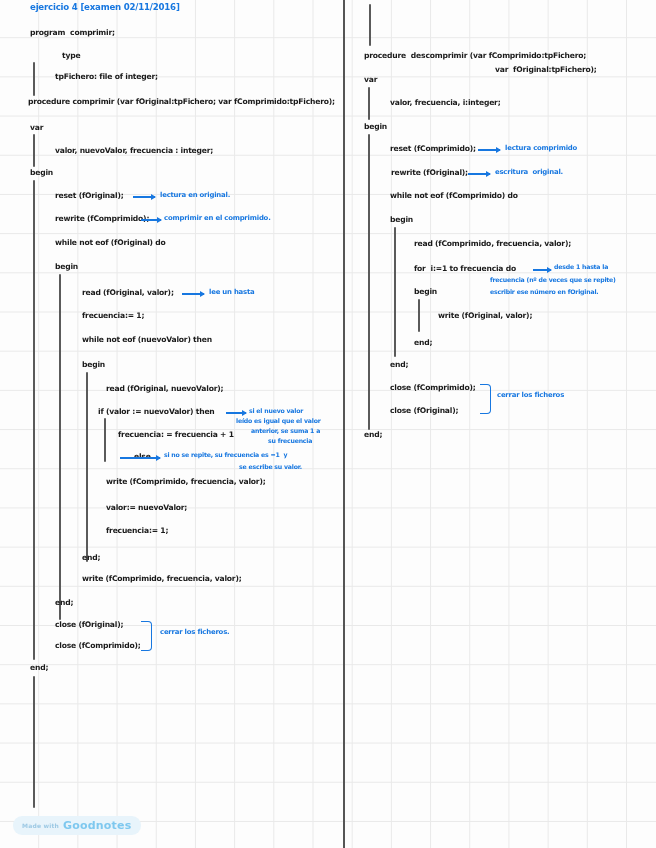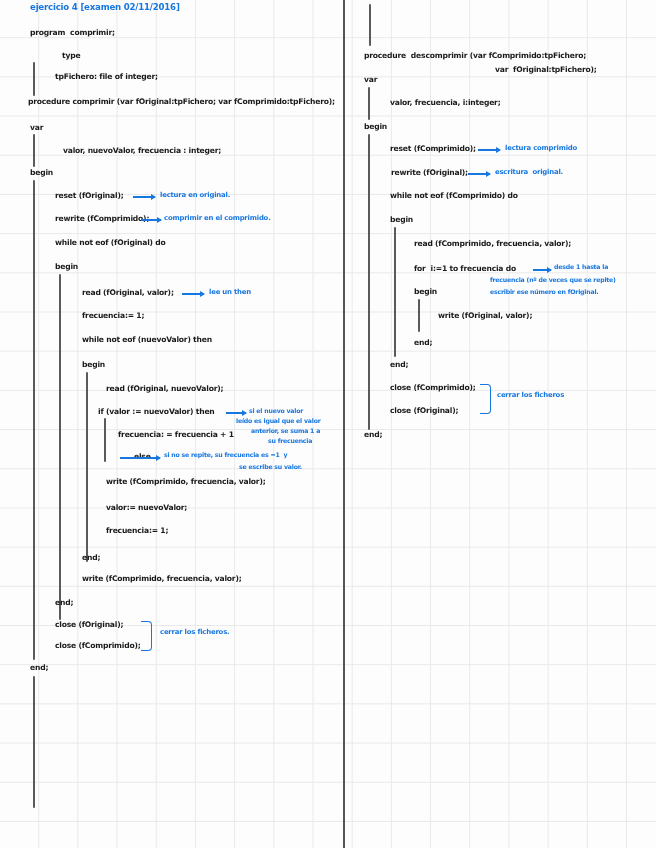--- a/index.html
+++ b/index.html
@@ -73,41 +73,41 @@
 
     <div class="hw s8" style="left:30px;top:28px;">program  comprimir;</div>
     <div class="hw s8" style="left:30px;top:51px;margin-left:32px;">type</div>
     <div class="bar" style="left:33px;top:62px;height:34px;"></div>
     <div class="hw s8" style="left:55px;top:72px;">tpFichero: file of integer;</div>
 
     <div class="hw s8" style="left:28px;top:97px;">procedure comprimir (var fOriginal:tpFichero; var fComprimido:tpFichero);</div>
 
     <div class="hw s8" style="left:30px;top:123px;">var</div>
     <div class="bar" style="left:33px;top:134px;height:33px;"></div>
-    <div class="hw s8" style="left:55px;top:146px;margin-left:8px;">valor, nuevoValor, frecuencia : integer;</div>
+    <div class="hw s8" style="left:55px;top:146px;">valor, nuevoValor, frecuencia : integer;</div>
 
     <div class="hw s8" style="left:30px;top:168px;">begin</div>
     <div class="bar" style="left:33px;top:180px;height:480px;"></div>
 
     <div class="hw s8" style="left:55px;top:191px;">reset (fOriginal);</div>
     <div class="arrow" style="left:133px;top:196px;width:22px;"></div>
     <div class="hw blue s7" style="left:160px;top:191px;">lectura en original.</div>
 
     <div class="hw s8" style="left:55px;top:214px;">rewrite (fComprimido);</div>
     <div class="arrow" style="left:141px;top:219px;width:20px;"></div>
     <div class="hw blue s7" style="left:164px;top:214px;">comprimir en el comprimido.</div>
 
     <div class="hw s8" style="left:55px;top:238px;">while not eof (fOriginal) do</div>
 
     <div class="hw s8" style="left:55px;top:262px;">begin</div>
     <div class="bar" style="left:59px;top:274px;height:346px;"></div>
 
     <div class="hw s8" style="left:82px;top:288px;">read (fOriginal, valor);</div>
     <div class="arrow" style="left:182px;top:293px;width:22px;"></div>
-    <div class="hw blue s7" style="left:209px;top:288px;">lee un then</div>
+    <div class="hw blue s7" style="left:209px;top:288px;">lee un hasta</div>
 
     <div class="hw s8" style="left:82px;top:311px;">frecuencia:= 1;</div>
     <div class="hw s8" style="left:82px;top:335px;">while not eof (nuevoValor) then</div>
 
     <div class="hw s8" style="left:82px;top:360px;">begin</div>
     <div class="bar" style="left:86px;top:372px;height:190px;"></div>
 
     <div class="hw s8" style="left:106px;top:384px;">read (fOriginal, nuevoValor);</div>
 
     <div class="hw s8" style="left:98px;top:407px;">if (valor := nuevoValor) then</div>
@@ -184,14 +184,18 @@
     <div class="hw s8" style="left:390px;top:360px;">end;</div>
 
     <div class="hw s8" style="left:390px;top:383px;">close (fComprimido);</div>
     <div class="hw s8" style="left:390px;top:406px;">close (fOriginal);</div>
     <div class="brace" style="left:480px;top:384px;width:10px;height:28px;"></div>
     <div class="hw blue s7" style="left:497px;top:391px;">cerrar los ficheros</div>
 
     <div class="hw s8" style="left:364px;top:430px;">end;</div>
   </div>
 
+  <div class="wm" style="left:13px;top:816px;">
+    <span class="made">Made with</span>
+    <span class="gn">Goodnotes</span>
+  </div>
 
 </div>
 
 </body></html>

